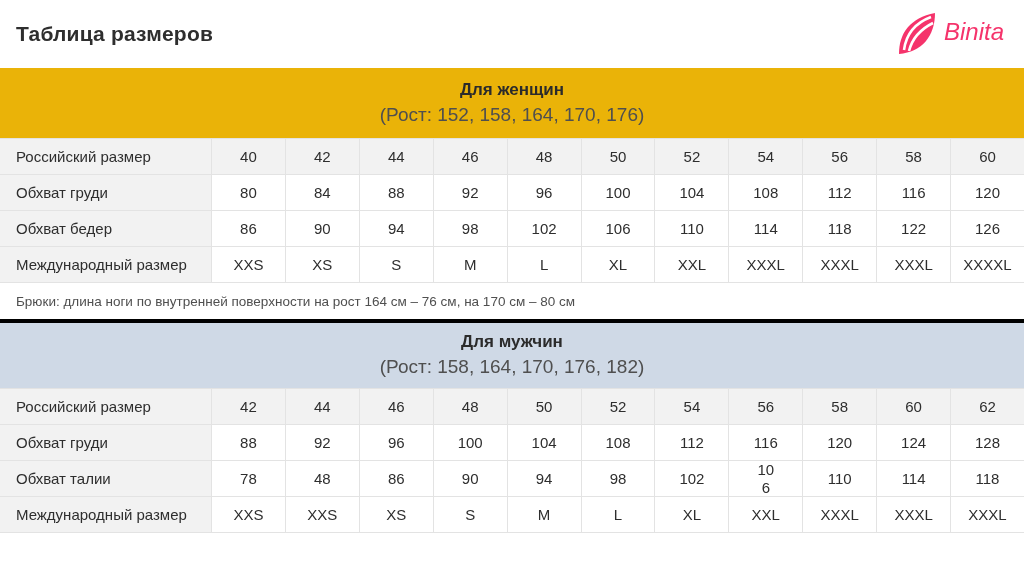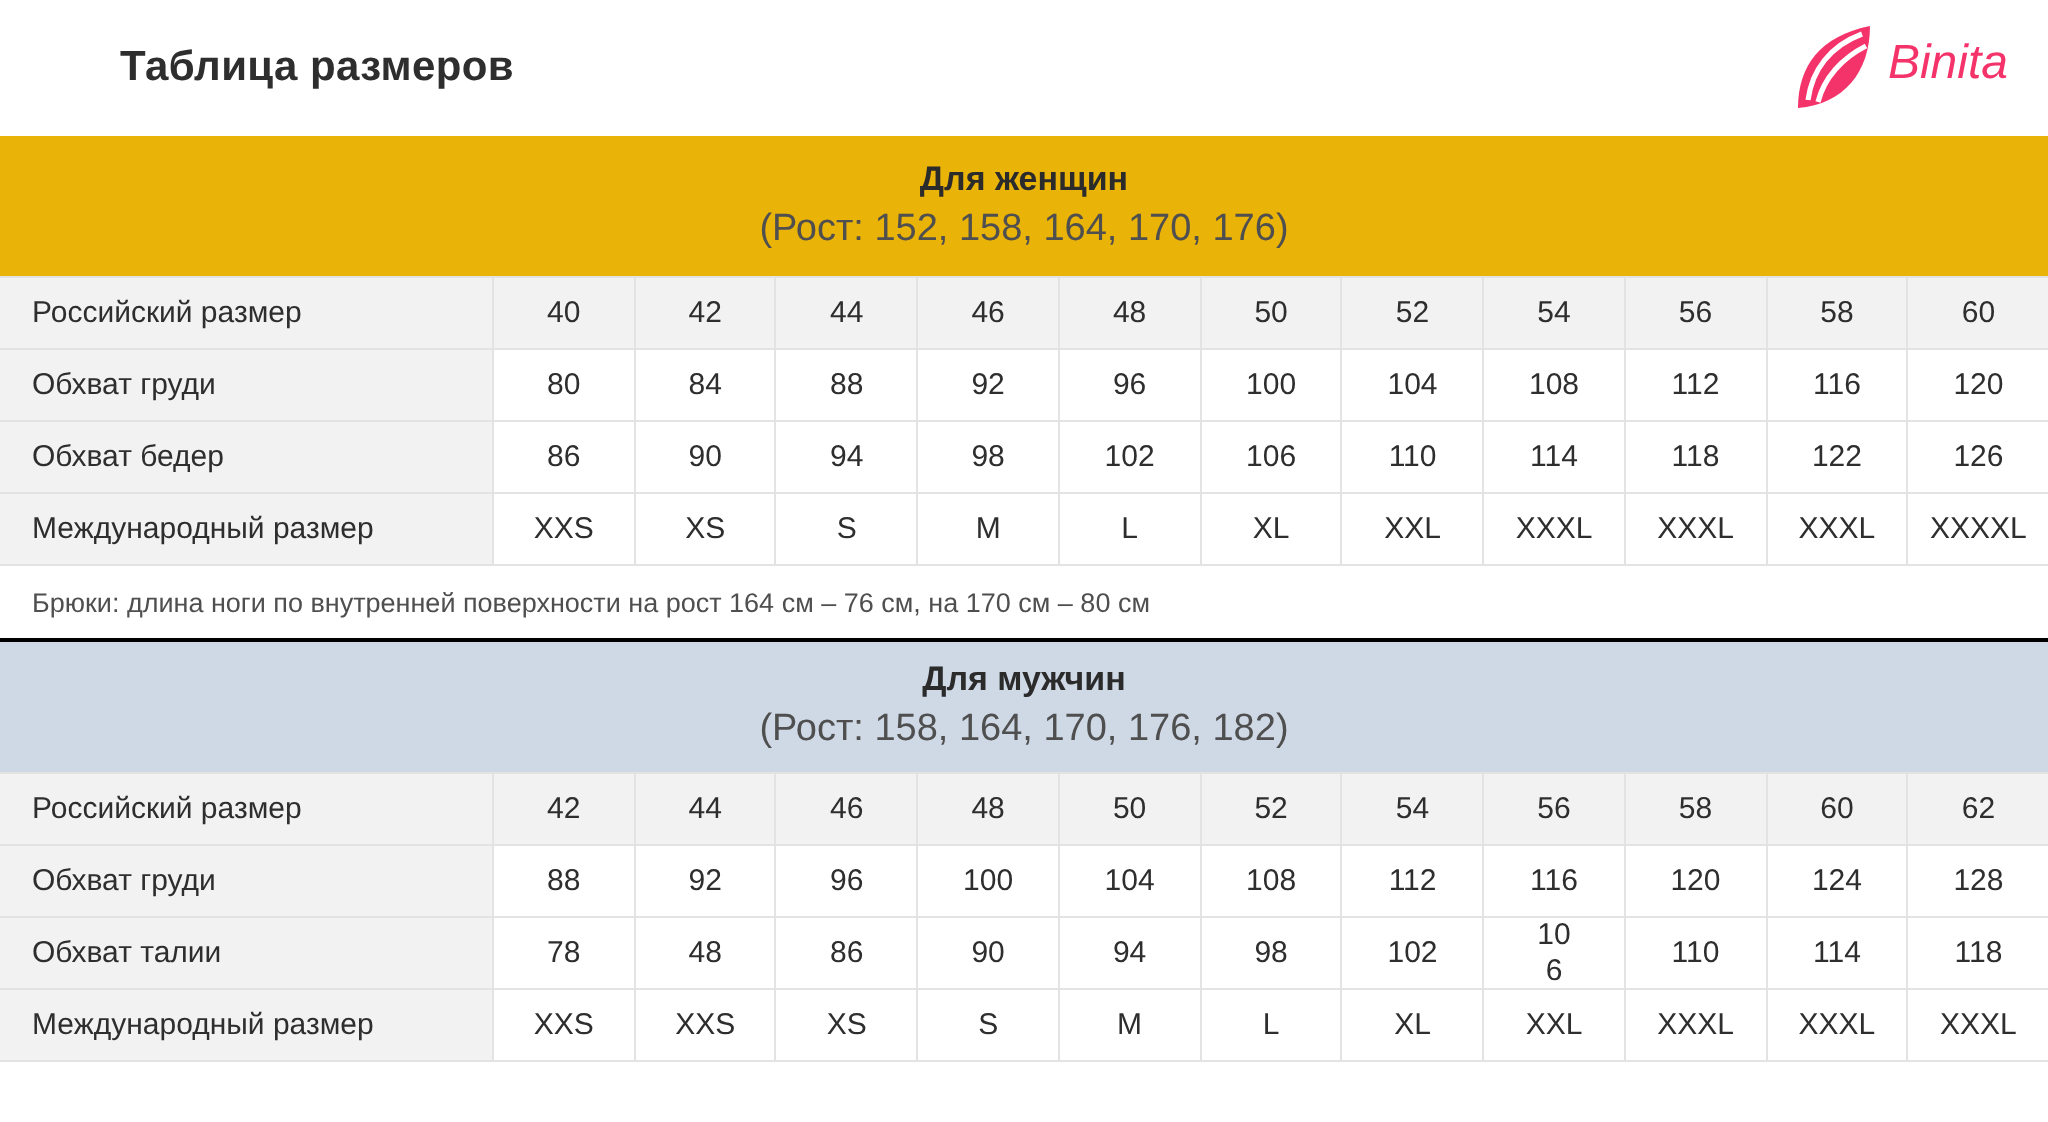--- a/index.html
+++ b/index.html
@@ -1,43 +1,43 @@
 <!DOCTYPE html>
 <html><head>
 <meta charset="utf-8">
 <style>
   * { margin:0; padding:0; box-sizing:border-box; }
   html,body { width:1024px; height:561px; background:#ffffff; overflow:hidden;
     font-family:"Liberation Sans", sans-serif; color:#2e2e2e; }
 
   .topbar { height:68px; display:flex; align-items:center; justify-content:space-between;
     padding:0 20px 0 16px; background:#ffffff; }
-  .page-title { font-size:21px; font-weight:bold; letter-spacing:.2px;margin-left:44px; }
+  .page-title { font-size:21px; font-weight:bold; letter-spacing:.2px; }
   .brand { display:flex; align-items:center; gap:7px; }
   .brand-name { font-family:Liberation Sans, sans-serif; font-style:italic; font-size:24px;
     color:#f5336b; line-height:1; padding-bottom:4px; }
 
   .band { text-align:center; padding:12px 0 12px; }
   .band.men { padding:9px 0 10px; }
   .band-title { font-size:17px; font-weight:bold; color:#2b2b2b; }
   .band-sub { font-size:19px; color:#4f4f4f; margin-top:4px; }
 
   .size-table { border-top:1px solid #e3e3e3; }
   .trow { display:flex; min-height:36px; }
   .cell { border-right:1px solid #e3e3e3; border-bottom:1px solid #e3e3e3;
     display:flex; align-items:center; justify-content:center;
     font-size:15px; line-height:1.15; }
-  .label-cell { width:247px; flex:none; justify-content:flex-start; padding-left:16px;
+  .label-cell { width:212px; flex:none; justify-content:flex-start; padding-left:16px;
     background:#f2f2f2; border-left:none; }
   .value-cell { flex:1; background:#ffffff; text-align:center; white-space:pre-line; }
   .trow.shaded .value-cell { background:#f2f2f2; }
   .cell:last-child { border-right:none; }
 
   .note { font-size:13.5px; color:#4f4f4f; padding:11px 16px 10px;
-    background:#ffffff; border-bottom:2px solid #000000; }
+    background:#ffffff; border-bottom:4px solid #000000; }
   .note.last { border-bottom:none; }
 
   .leaf-svg { display:block; }
 </style>
 </head>
 <body>
 
 <div class="topbar">
   <div class="page-title">Таблица размеров</div>
   <div class="brand">

